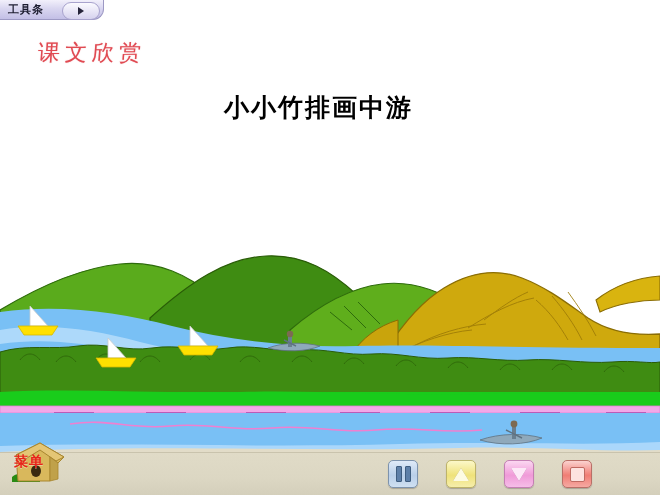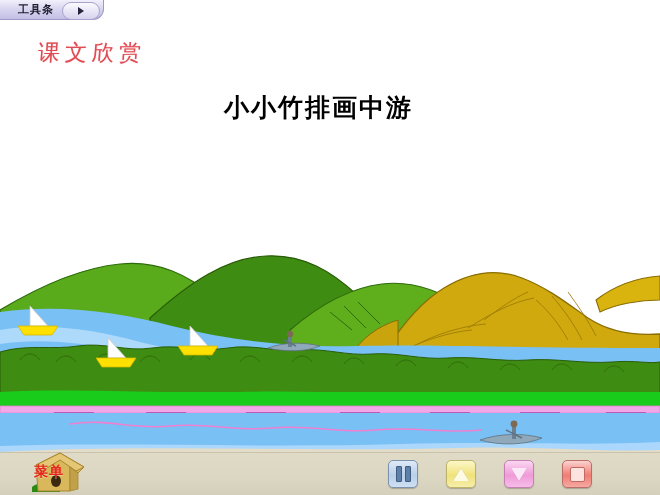--- a/index.html
+++ b/index.html
@@ -17,21 +17,21 @@
   
   #toolbar-tab{
     position:absolute;left:0;top:0;
     width:104px;height:20px;
     background:linear-gradient(180deg,#f2f0fb 0%,#d9d6f0 45%,#c3bfe6 100%);
     border-bottom:1px solid #9d99c4;
     border-right:1px solid #9d99c4;
     border-radius:0 0 11px 0;
     display:flex;align-items:center;
     box-sizing:border-box;
-    padding-left:18px;
+    padding-left:8px;
   }
   #toolbar-tab .tb-label{
     font-size:11px;color:#1b1b2e;font-weight:bold;
     letter-spacing:1px;
     font-family:"DejaVu Sans","Liberation Sans",sans-serif;
   }
   #toolbar-arrow{
     position:absolute;left:62px;top:2px;
     width:36px;height:16px;border-radius:9px;
     background:linear-gradient(180deg,#fbfaff,#d6d2ee);
@@ -72,22 +72,22 @@
   
   #scene{position:absolute;left:0;top:0;width:660px;height:465px;}
 
   
   #bottom-bar{
     position:absolute;left:0;bottom:0;width:660px;height:42px;
     background:linear-gradient(180deg,#e0dbc7 0%,#dcd7c3 60%,#d4cfbb 100%);
     border-top:1px solid #c9c3ad;
   }
   #menu-button{
-    position:absolute;left:6px;bottom:2px;
-    width:68px;height:46px;margin-left:20px;
+    position:absolute;left:6px;bottom:12px;
+    width:68px;height:46px;
   }
   #menu-button .menu-text{
     position:absolute;left:8px;top:16px;
     font-size:14px;font-weight:bold;color:#e8231a;
     letter-spacing:1px;
     font-family:"DejaVu Sans","Liberation Sans",sans-serif;
     text-shadow:0 1px 0 rgba(255,255,255,.35);
     z-index:3;
   }
 

